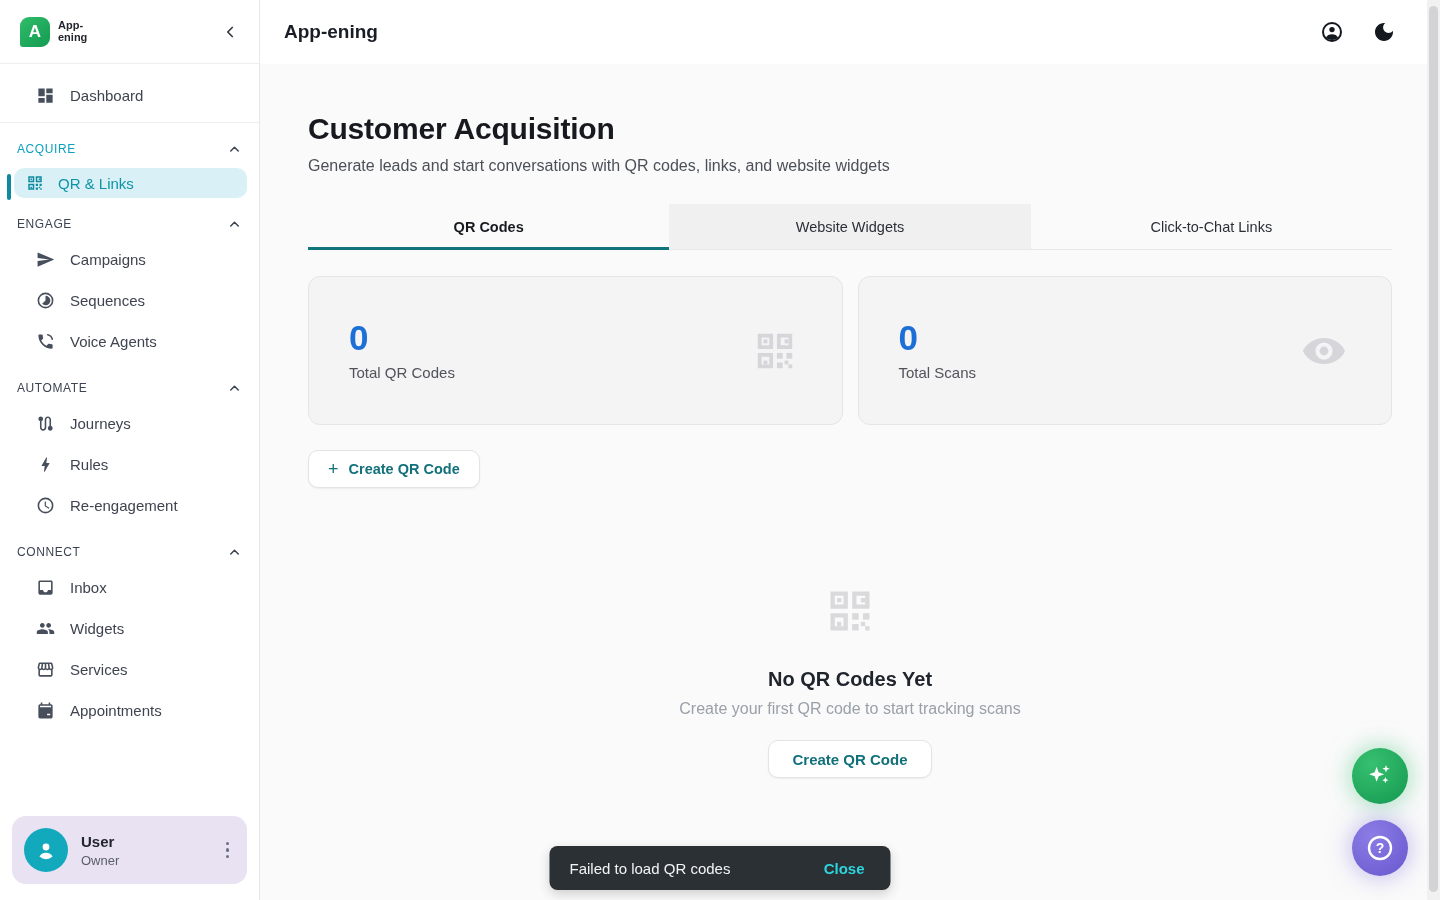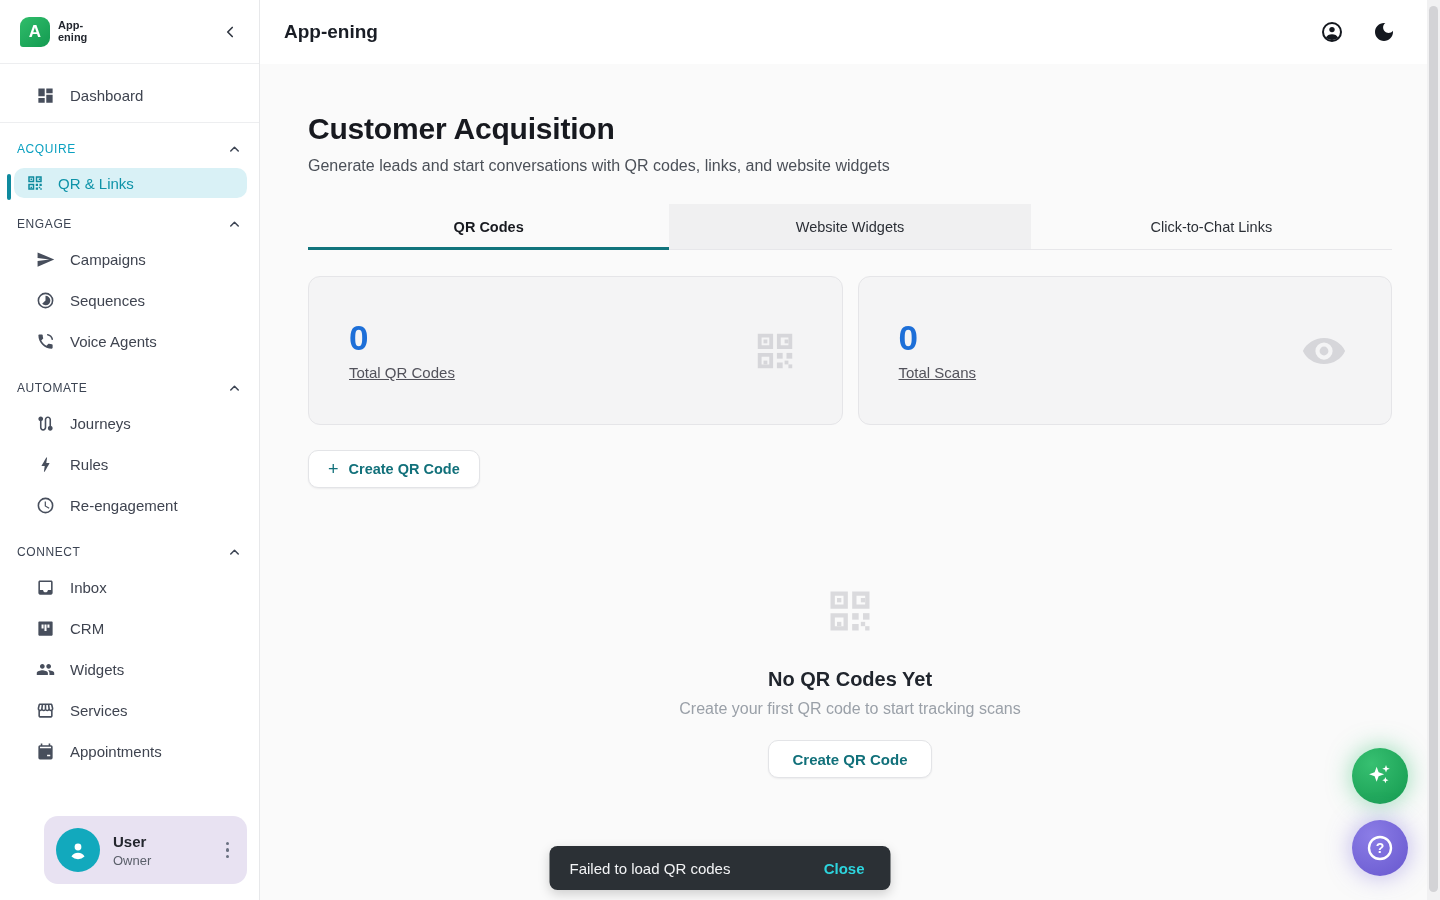--- a/index.html
+++ b/index.html
@@ -34,21 +34,21 @@
                padding:0 17px; font-size:12px; font-weight:400; letter-spacing:.05em; color:#3c4453; cursor:pointer; }
   .section-h svg { width:15px; height:15px; color:#3c4453; }
   .section-h.accent .sec-label { color:#0aa0c0; }
 
   .active-item { height:30px; margin:4px 12px 0 14px; background:#d9f1f6; border-radius:10px;
                  display:flex; align-items:center; gap:14px; padding:0 12px;
                  color:#0e93a8; font-size:15px; font-weight:500; position:relative; cursor:pointer; }
   .active-item svg { width:18px; height:18px; color:#0e8a9e; flex:none; }
   .active-bar { position:absolute; left:-7px; top:6px; width:4px; height:26px; border-radius:3px; background:#0e8a9e; }
 
-  .sb-footer { padding:10px 12px 16px; background:#fff;margin-left:32px; }
+  .sb-footer { padding:10px 12px 16px; background:#fff; }
   .user-card { background:#e8e2f2; border-radius:14px; padding:12px; display:flex; align-items:center; gap:13px; cursor:pointer; }
   .avatar { width:44px; height:44px; border-radius:50%; background:#12a9bd; flex:none;
             display:flex; align-items:center; justify-content:center; color:#fff; }
   .user-name { font-size:15px; font-weight:700; color:#23262e; }
   .user-role { font-size:13px; color:#5a5f6a; margin-top:3px; }
   .kebab { margin-left:auto; background:none; border:none; display:flex; flex-direction:column; gap:3px; padding:6px; cursor:pointer; }
   .kebab i { width:3.5px; height:3.5px; border-radius:50%; background:#697080; }
 
   
   .main-col { flex:1; display:flex; flex-direction:column; min-width:0; }
@@ -67,21 +67,21 @@
          background:none; border:none; font-family:inherit; font-size:14.5px; font-weight:500;
          color:#2b2f36; cursor:pointer; position:relative; }
   .tab.active { color:#17191f; font-weight:600; }
   .tab.active::after { content:""; position:absolute; left:0; right:0; bottom:-1px; height:3px; background:#11747c; }
   .tab.hovered { background:#f0f0f1; }
 
   .stats { display:flex; gap:15px; margin-top:26px; }
   .stat-card { flex:1; height:149px; background:#f4f4f5; border:1px solid #e5e5e8; border-radius:12px;
                display:flex; align-items:center; justify-content:space-between; padding:0 44px 0 40px; }
   .stat-value { font-size:35px; font-weight:700; color:#1d6fd8; line-height:1; }
-  .stat-label { font-size:15px; color:#52525b; margin-top:9px;text-decoration:underline; }
+  .stat-label { font-size:15px; color:#52525b; margin-top:9px; }
   .stat-icon { width:46px; height:46px; color:#d6d6da; flex:none; }
 
   .btn-light { height:38px; background:#fff; border:1px solid #e3e4e7; border-radius:10px;
                display:inline-flex; align-items:center; gap:10px; padding:0 19px;
                font-family:inherit; font-size:14.5px; font-weight:600; color:#11707a;
                box-shadow:0 1px 2px rgba(16,24,40,.06); cursor:pointer; }
   .create-btn { margin-top:25px; }
   .plus { font-size:18px; font-weight:500; line-height:1; }
 
   .empty { display:flex; flex-direction:column; align-items:center; margin-top:97px; }
@@ -219,26 +219,20 @@
         <span class="sec-label">CONNECT</span>
         <svg viewBox="0 0 24 24" fill="none" stroke="currentColor" stroke-width="2.4" stroke-linecap="round" stroke-linejoin="round">
             <polyline points="6 14.5 12 8.5 18 14.5"></polyline>
           </svg>
       </div>
       <div class="nav-item">
         <svg viewBox="0 0 24 24" fill="currentColor">
             <path d="M19 3H5c-1.1 0-2 .9-2 2v14c0 1.1.9 2 2 2h14c1.1 0 2-.9 2-2V5c0-1.1-.9-2-2-2zm0 12h-4c0 1.66-1.35 3-3 3s-3-1.34-3-3H5V5h14v10z"></path>
           </svg>
         <span>Inbox</span>
-      </div>
-      <div class="nav-item">
-        <svg viewBox="0 0 24 24" fill="currentColor" fill-rule="evenodd">
-            <path d="M20 3H4a1 1 0 0 0-1 1v16a1 1 0 0 0 1 1h16a1 1 0 0 0 1-1V4a1 1 0 0 0-1-1zM7 7h2.6v5H7zm3.7 0h2.6v8h-2.6zm3.7 0H17v4h-2.6z"></path>
-          </svg>
-        <span>CRM</span>
       </div>
       <div class="nav-item">
         <svg viewBox="0 0 24 24" fill="currentColor">
             <path d="M16 11c1.66 0 2.99-1.34 2.99-3S17.66 5 16 5s-3 1.34-3 3 1.34 3 3 3zm-8 0c1.66 0 2.99-1.34 2.99-3S9.66 5 8 5 5 6.34 5 8s1.34 3 3 3zm0 2c-2.33 0-7 1.17-7 3.5V19h14v-2.5C15 14.17 10.33 13 8 13zm8 0c-.29 0-.62.02-.97.05 1.16.84 1.97 1.97 1.97 3.45V19h6v-2.5c0-2.33-4.67-3.5-7-3.5z"></path>
           </svg>
         <span>Widgets</span>
       </div>
       <div class="nav-item">
         <svg viewBox="0 0 24 24" fill="currentColor">
             <path d="M21.9 8.89l-1.05-4.37c-.22-.9-1-1.52-1.91-1.52H5.05c-.9 0-1.69.63-1.9 1.52L2.1 8.89c-.24 1.02-.02 2.06.62 2.88.08.11.19.19.28.29V19c0 1.1.9 2 2 2h14c1.1 0 2-.9 2-2v-6.94c.09-.09.2-.18.28-.28.64-.82.87-1.87.62-2.89zm-2.99-3.9l1.05 4.37c.1.42.01.84-.25 1.17-.14.18-.44.47-.94.47-.61 0-1.14-.49-1.21-1.14L16.98 5l1.93-.01zM13 5h1.96l.54 4.52c.05.39-.07.78-.33 1.07-.22.26-.54.41-.95.41-.67 0-1.22-.59-1.22-1.31V5zM8.49 9.52L9.04 5H11v4.69c0 .72-.55 1.31-1.29 1.31-.34 0-.65-.15-.89-.41-.25-.29-.37-.68-.33-1.07zm-4.45-.16L5.05 5h1.97l-.58 4.86c-.08.65-.6 1.14-1.21 1.14-.49 0-.8-.29-.93-.47-.27-.32-.36-.75-.26-1.17zM5 19v-6.03c.08.01.15.03.23.03.87 0 1.66-.36 2.24-.95.6.6 1.4.95 2.31.95.87 0 1.65-.36 2.23-.93.59.57 1.39.93 2.29.93.84 0 1.64-.35 2.24-.95.58.59 1.37.95 2.24.95.08 0 .15-.02.23-.03V19H5z"></path>

